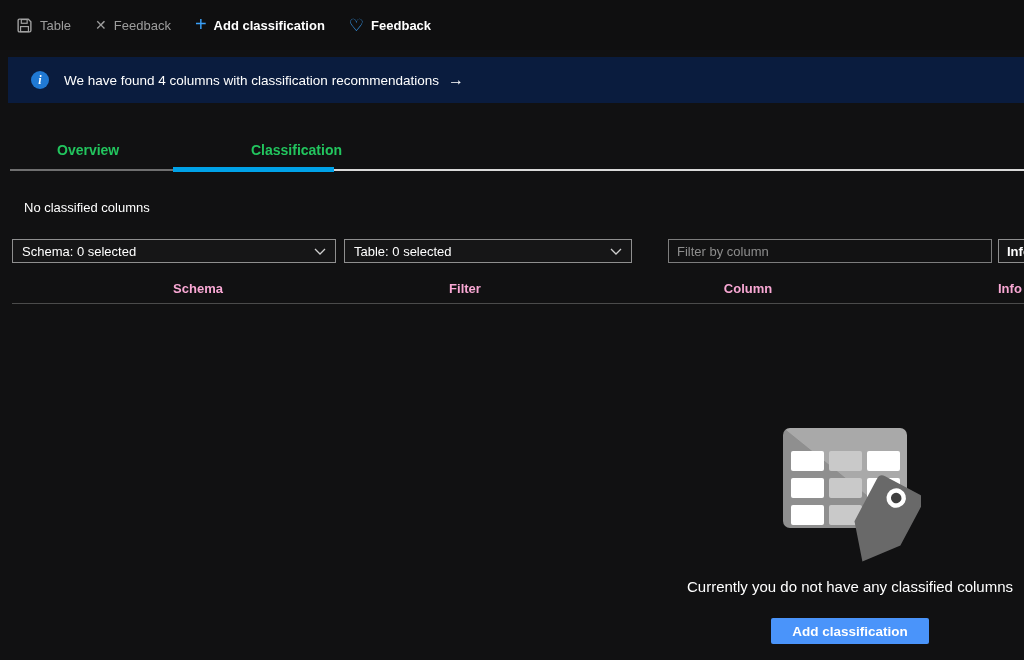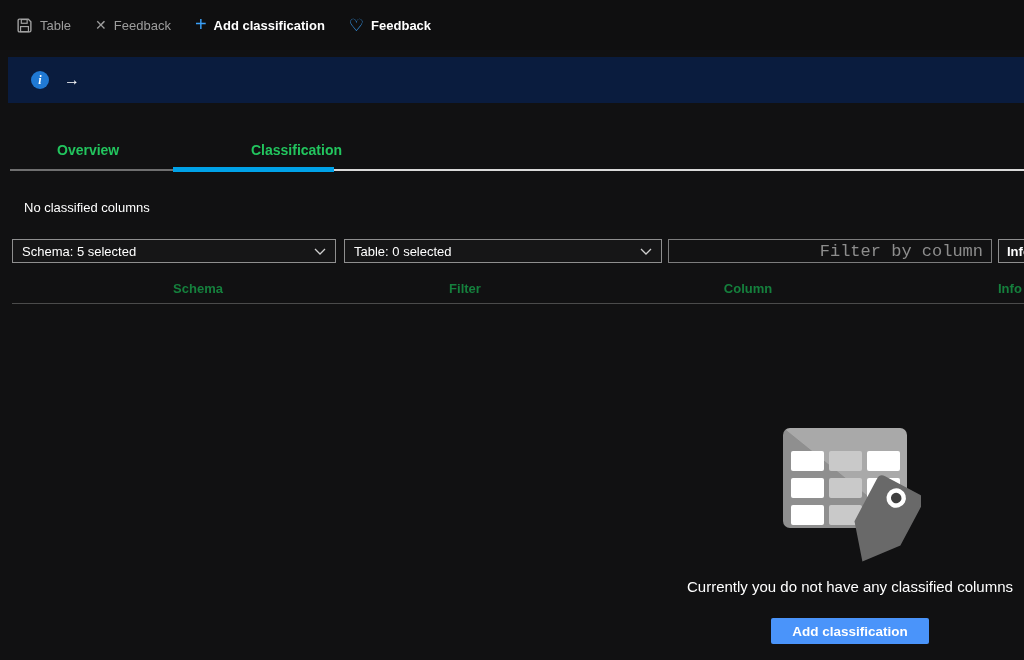--- a/index.html
+++ b/index.html
@@ -61,31 +61,31 @@
   
   .status-text{position:absolute;left:24px;top:200px;font-size:13px;color:#fff;}
   
   .dd{
     position:absolute;top:239px;height:24px;
     border:1px solid var(--border-grey);background:#161617;
     display:flex;align-items:center;justify-content:space-between;
     padding:0 9px;font-size:13px;color:#fff;cursor:pointer;
   }
   .dd-schema{left:12px;width:324px;}
-  .dd-table{left:344px;width:318px;}
+  .dd-table{left:344px;width:288px;}
   .dd-info{left:998px;width:80px;padding-left:8px;font-weight:600;}
   .chev{width:12px;height:7px;stroke:#cfcfcf;fill:none;flex:0 0 auto;}
   .filter-input{
     position:absolute;left:668px;top:239px;width:324px;height:24px;
     background:#121213;border:1px solid #7d7d7d;color:#fff;
-    font-size:17px;padding:0 8px;font-family:Liberation Mono, monospace;text-align:right;
+    font-size:13px;padding:0 8px;font-family:Liberation Sans, sans-serif;
   }
   .filter-input::placeholder{color:#8d8d8d;}
   
-  .th{position:absolute;top:281px;font-size:13px;font-weight:700;color:#15803d;transform:translateX(-50%);}
+  .th{position:absolute;top:281px;font-size:13px;font-weight:700;color:#f9a8d4;transform:translateX(-50%);}
   .th-schema{left:198px;}
   .th-table{left:465px;}
   .th-column{left:748px;}
   .th-info{left:998px;transform:none;}
   .header-divider{position:absolute;left:12px;right:0;top:303px;height:1px;background:var(--divider-grey);}
   
   .empty-icon{position:absolute;left:781px;top:424px;}
   .empty-msg{position:absolute;left:600px;top:578px;width:500px;text-align:center;font-size:15px;color:#fff;}
   .add-btn{
     position:absolute;left:771px;top:618px;width:158px;height:26px;
@@ -117,34 +117,35 @@
     </button>
     <button class="tb-item">
       <span class="glyph heart">♡</span>
       <span class="lbl-strong">Feedback</span>
     </button>
   </div>
 
   <div class="banner">
     <span class="info-circle">i</span>
     <span class="banner-msg">
+      <span>We have found 4 columns with classification recommendations</span>
       <span class="banner-arrow">→</span>
     </span>
   </div>
 
   <button class="tab tab-overview">Overview</button>
   <button class="tab tab-classification">Classification</button>
   <div class="tabline-grey"></div>
   <div class="tabline-active"></div>
   <div class="tabline-white"></div>
 
   <div class="status-text">No classified columns</div>
 
   <div class="dd dd-schema">
-    <span>Schema: 5 selected</span>
+    <span>Schema: 0 selected</span>
     <svg class="chev" viewBox="0 0 12 7">
         <polyline points="1,1 6,6 11,1" stroke-width="1.3"></polyline>
       </svg>
   </div>
   <div class="dd dd-table">
     <span>Table: 0 selected</span>
     <svg class="chev" viewBox="0 0 12 7">
         <polyline points="1,1 6,6 11,1" stroke-width="1.3"></polyline>
       </svg>
   </div>

